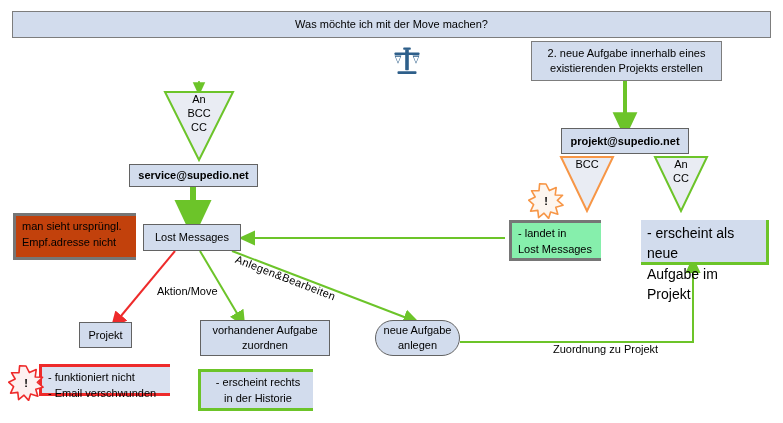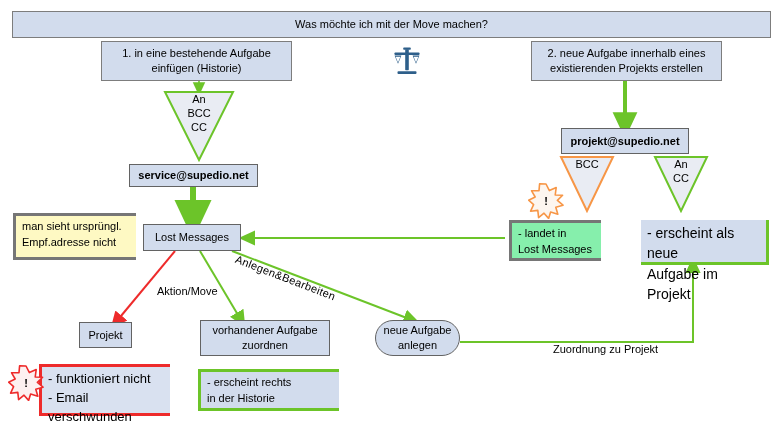--- a/index.html
+++ b/index.html
@@ -39,21 +39,21 @@
     position: absolute;
     box-sizing: border-box;
     background: #dde3ee;
     color: #000000;
     line-height: 1.45;
     z-index: 6;
     padding: 3px 4px 3px 6px;
     white-space: pre-line;
     text-align: left;
   }
-  .note.gray  { background:#fef9c3; border-left: 3px solid #767676; border-top:3px solid #767676; border-bottom:3px solid #767676;}
+  .note.gray  { background:#c2410c; border-left: 3px solid #767676; border-top:3px solid #767676; border-bottom:3px solid #767676;}
   .note.grayb { background:#86efac; border-left: 3px solid #767676; border-top:3px solid #767676; border-bottom:3px solid #767676;}
   .note.red   { background:#d9e1f0; border-left: 3px solid #ee2b2b; border-top:3px solid #ee2b2b; border-bottom:3px solid #ee2b2b;}
   .note.green { background:#d2dced; border-left: 3px solid #6cc429; border-top:3px solid #6cc429; border-bottom:3px solid #6cc429;}
   .note.greenbot { background:#d2dced; border-left: 3px solid #6cc429; border-right:3px solid #6cc429; border-bottom:3px solid #6cc429;}
 
   svg.layer {
     position: absolute;
     left: 0; top: 0;
     width: 783px;
     height: 423px;
@@ -123,23 +123,20 @@
 
     <path d="M232,251 L412,320" stroke="#6cc429" stroke-width="2" fill="none" marker-end="url(#ahGreen)"></path>
 
     <path d="M460,342 L693,342 L693,265" stroke="#6cc429" stroke-width="2" fill="none" marker-end="url(#ahGreen)"></path>
   </svg>
 
   <div class="node" style="left:12px; top:11px; width:759px; height:27px; font-size:11px;">
     <span class="txt">Was möchte ich mit der Move machen?</span>
   </div>
 
-  <div class="node" style="left:101px; top:41px; width:191px; height:40px; font-size:11px;">
-    <span class="txt">1. in eine bestehende Aufgabe einfügen (Historie)</span>
-  </div>
 
   <div class="node" style="left:531px; top:41px; width:191px; height:40px; font-size:11px;">
     <span class="txt">2. neue Aufgabe innerhalb eines existierenden Projekts erstellen</span>
   </div>
 
   <svg style="position:absolute; left:390px; top:47px; width:34px; height:30px; z-index:7;" viewBox="0 0 34 30" xmlns="http://www.w3.org/2000/svg">
     <g fill="#2e5f8a">
       <rect x="15.2" y="2.2" width="3.6" height="21" rx="0.6"></rect>
       <rect x="4.5" y="5.4" width="25" height="2.6" rx="0.8"></rect>
       <rect x="13.2" y="0.4" width="7.6" height="2.4" rx="0.8"></rect>
@@ -190,24 +187,24 @@
     <span class="txt">Projekt</span>
   </div>
 
   <div class="node strongborder" style="left:375px; top:320px; width:85px; height:36px; font-size:11px;border-radius:18px;">
     <span class="txt">neue Aufgabe anlegen</span>
   </div>
 
   <div class="note gray" style="left:13px; top:213px; width:123px; height:47px; font-size:11px;">man sieht ursprüngl.
 Empf.adresse nicht</div>
 
-  <div class="note red" style="left:39px; top:364px; width:131px; height:52px; font-size:13px;">- funktioniert nicht
+  <div class="note red" style="left:39px; top:364px; width:131px; height:32px; font-size:11px;">- funktioniert nicht
 - Email verschwunden</div>
 
-  <div class="note green" style="left:198px; top:369px; width:141px; height:42px; font-size:11px;">- erscheint rechts
+  <div class="note green" style="left:198px; top:369px; width:115px; height:42px; font-size:11px;text-align:center;">- erscheint rechts
 in der Historie</div>
 
   <div class="note grayb" style="left:509px; top:220px; width:92px; height:41px; font-size:11px;">- landet in
 Lost Messages</div>
 
   <div class="note greenbot" style="left:641px; top:220px; width:128px; height:45px; font-size:14px; border-left:none; border-top:none;">- erscheint als neue
 Aufgabe im Projekt</div>
 
   <svg class="bang" style="left:528px; top:183px; width:36px; height:36px;" viewBox="0 0 36 36" xmlns="http://www.w3.org/2000/svg">
     <path d="M18,1 L21.4,7.6 L28.2,4.6 L27.2,12.0 L34.6,12.2 L29.4,17.4 L35.0,22.2 L27.8,24.2 L29.8,31.2 L22.6,29.0 L20.6,35.4 L16.0,30.2 L10.6,34.6 L9.8,27.4 L2.6,28.2 L5.6,21.6 L0.6,17.2 L7.2,14.0 L3.6,7.8 L11.0,7.6 L11.6,0.8 z" fill="#fdf6ef" stroke="#f79646" stroke-width="1.6" stroke-linejoin="round"></path>

